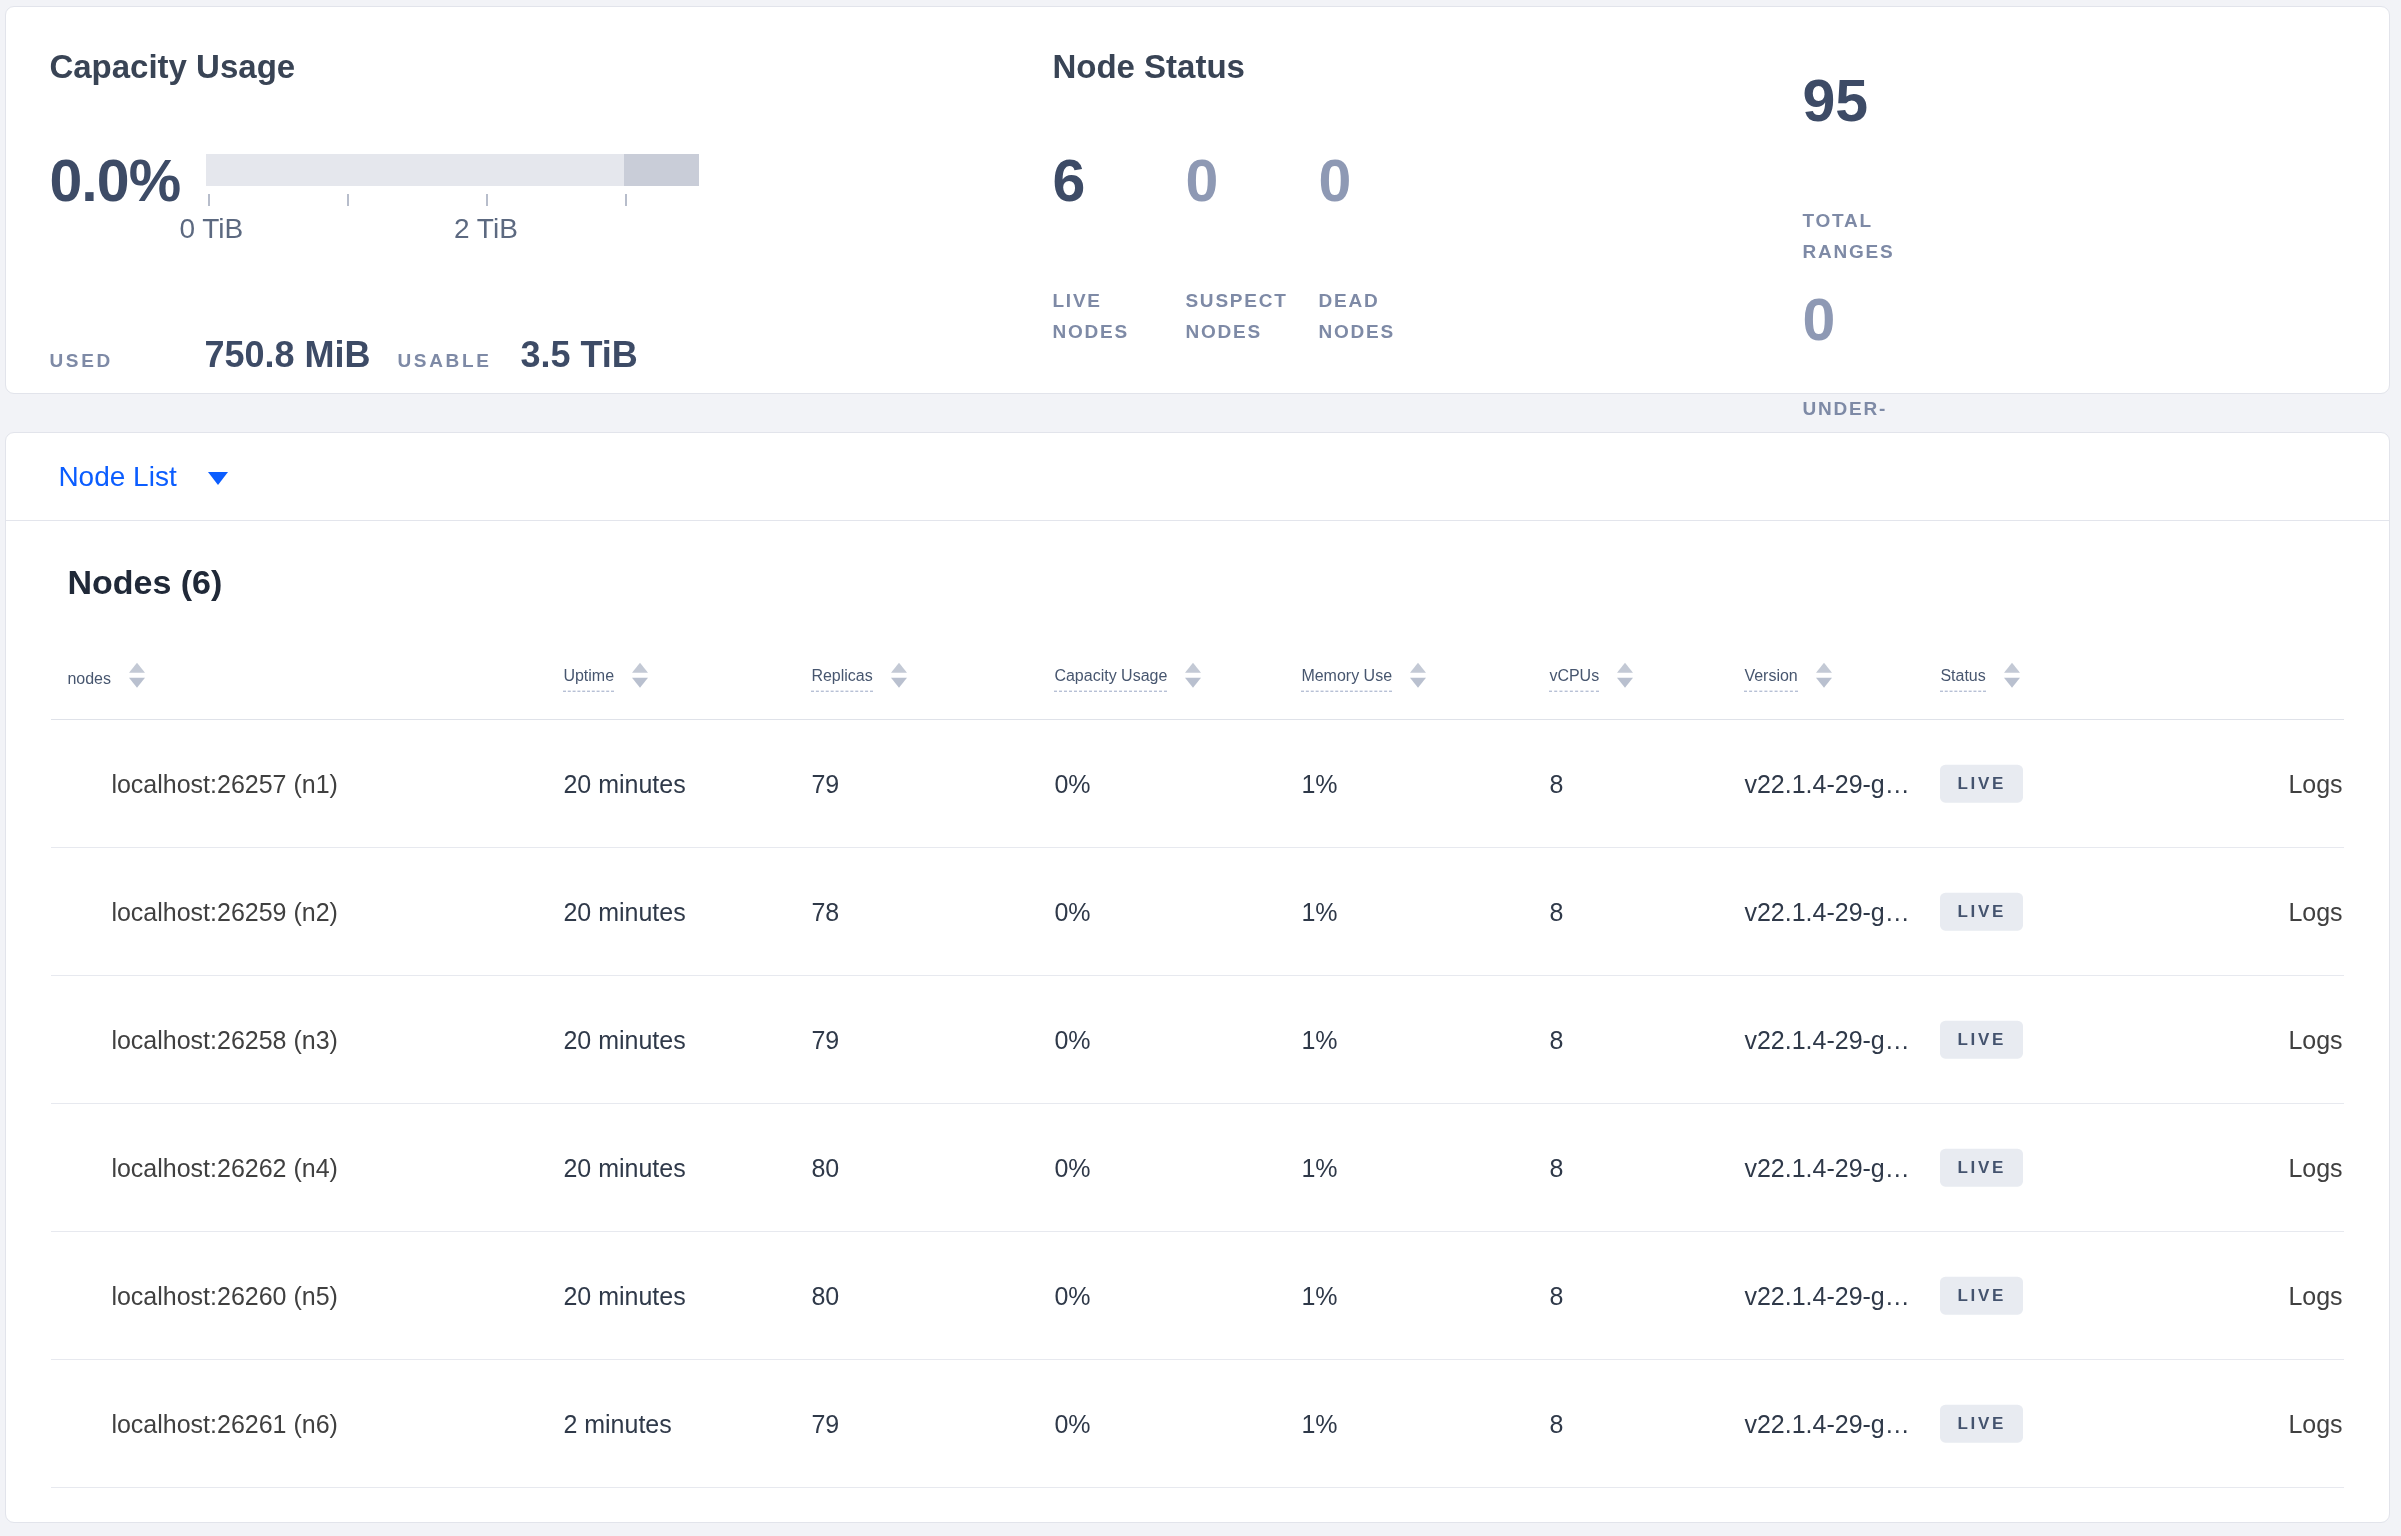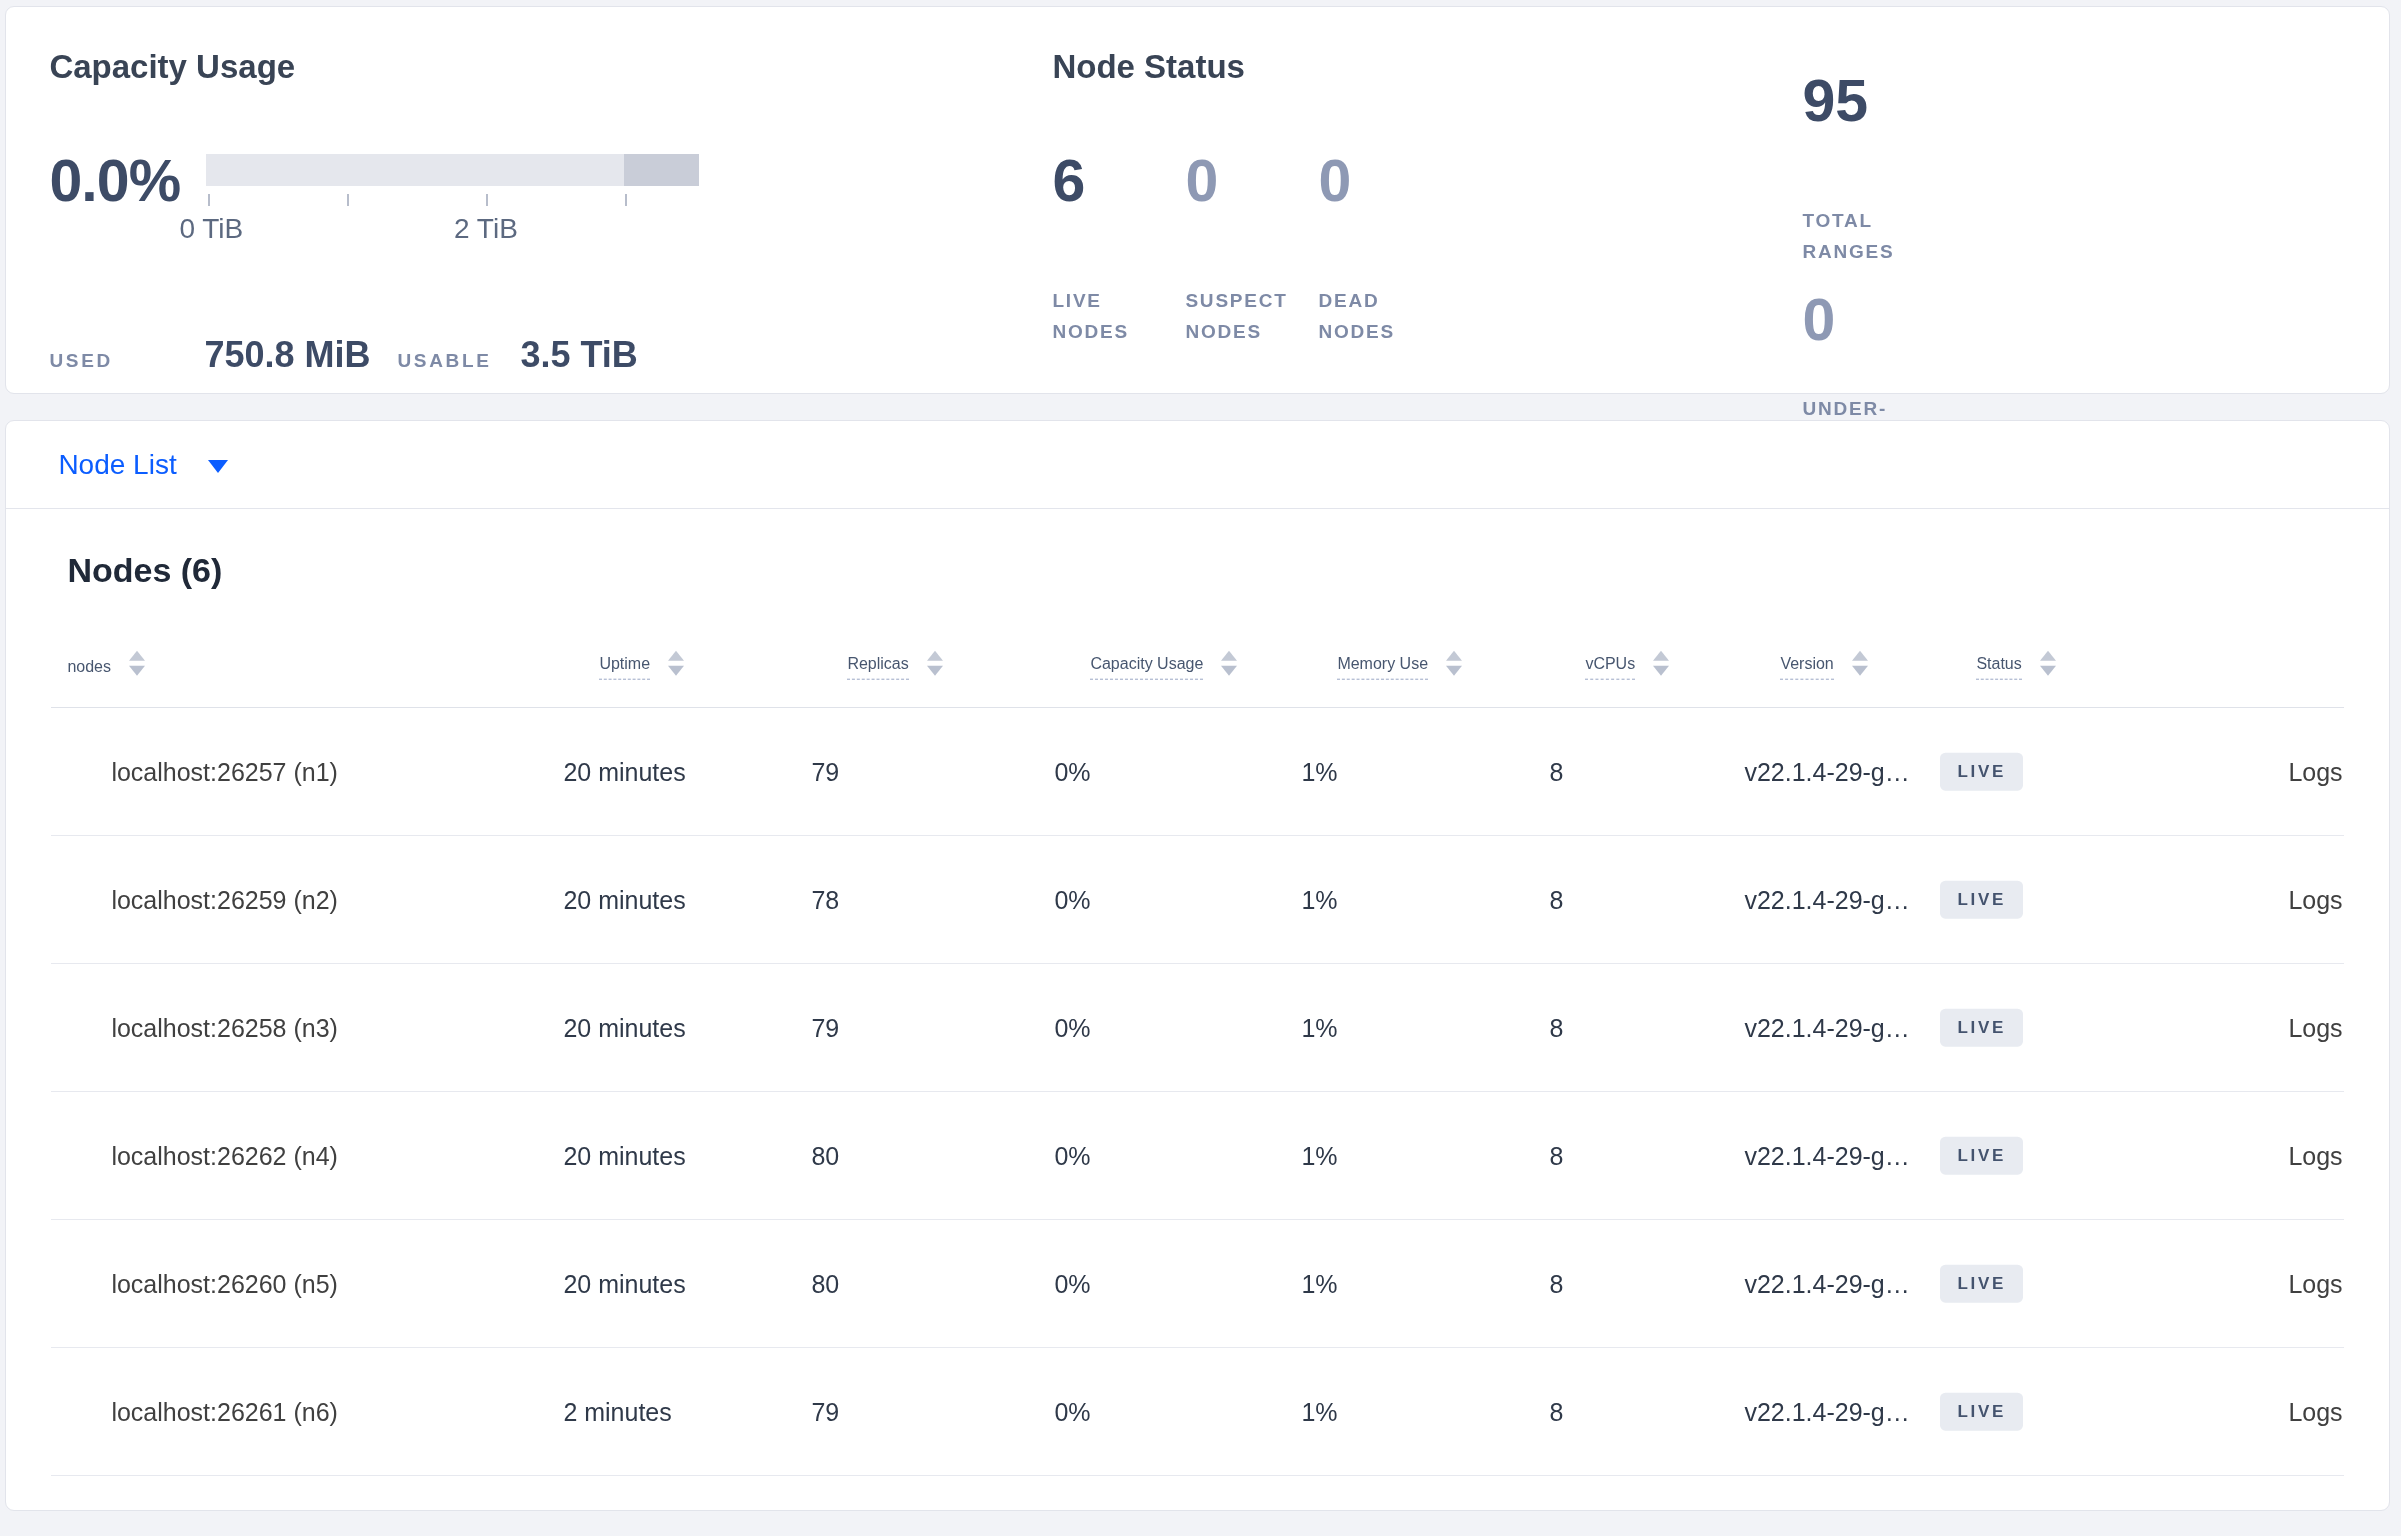--- a/index.html
+++ b/index.html
@@ -8,21 +8,21 @@
     width:2401px; height:1536px; position:relative; overflow:hidden;
     background:#f2f3f7;
     font-family:"Liberation Sans","DejaVu Sans",sans-serif;
     -webkit-font-smoothing:antialiased;
   }
   .card {
     position:absolute; background:#ffffff;
     border:1.8px solid #e2e4eb; border-radius:9px;
   }
   #summary-card { left:5.4px; top:6.3px; width:2385px; height:388px; }
-  #nodelist-card { left:5.4px; top:420px; width:2385px; height:1091px; }
+  #nodelist-card { left:5.4px; top:432px; width:2385px; height:1091px; }
 
   .section { position:absolute; top:0; }
   #capacity-section { left:43px; width:703px; }
   #node-status-section { left:1046px; width:505px; }
   #replication-section { left:1796px; width:577px; }
 
   .card-title { margin:40px 0 0; font-size:33px; line-height:40px; font-weight:600; color:#394455; }
 
   
   .cap-row { display:flex; margin-top:63px; }
@@ -72,21 +72,21 @@
   .thead { position:relative; height:81px; margin-top:36px; border-bottom:1.8px solid #dfe2e9; }
   .trow  { position:relative; height:128px; border-bottom:1.8px solid #e7e9ef; background:#fff; }
 
   .tcell { position:absolute; top:50%; transform:translateY(-50%); white-space:nowrap; font-size:25px; color:#2f3949; }
   .hcell { font-size:16px; color:#47566f; }
   .col0{left:16px;} .col1{left:512px;} .col2{left:760px;} .col3{left:1003px;}
   .col4{left:1250px;} .col5{left:1498px;} .col6{left:1693px;} .col7{left:1889px;}
   .col8{right:1.8px; text-align:right;}
 
   .hlabel { display:inline-block; vertical-align:middle; }
-  .hlabel.tip { border-bottom:1.8px dashed #9aa6c4; padding-bottom:6.3px;margin-left:36px; }
+  .hlabel.tip { border-bottom:1.8px dashed #9aa6c4; padding-bottom:6.3px; }
   .sort-icon { display:inline-flex; flex-direction:column; gap:5.4px; margin-left:18px; vertical-align:middle; margin-bottom:7.2px; }
   .sort-icon .up   { width:0;height:0;border-left:8px solid transparent;border-right:8px solid transparent;border-bottom:10px solid #c3c9d5; }
   .sort-icon .down { width:0;height:0;border-left:8px solid transparent;border-right:8px solid transparent;border-top:10px solid #b9c0cf; }
 
   a.node-link, a.logs-link { color:#404040; text-decoration:none; cursor:pointer;margin-left:44px; }
   .badge-live {
     display:inline-block; background:#e8ebf1; color:#44536e; border-radius:5.4px;
     font-size:17px; font-weight:700; letter-spacing:2.7px; padding:10.8px 17px; line-height:1;
   }
 </style>

